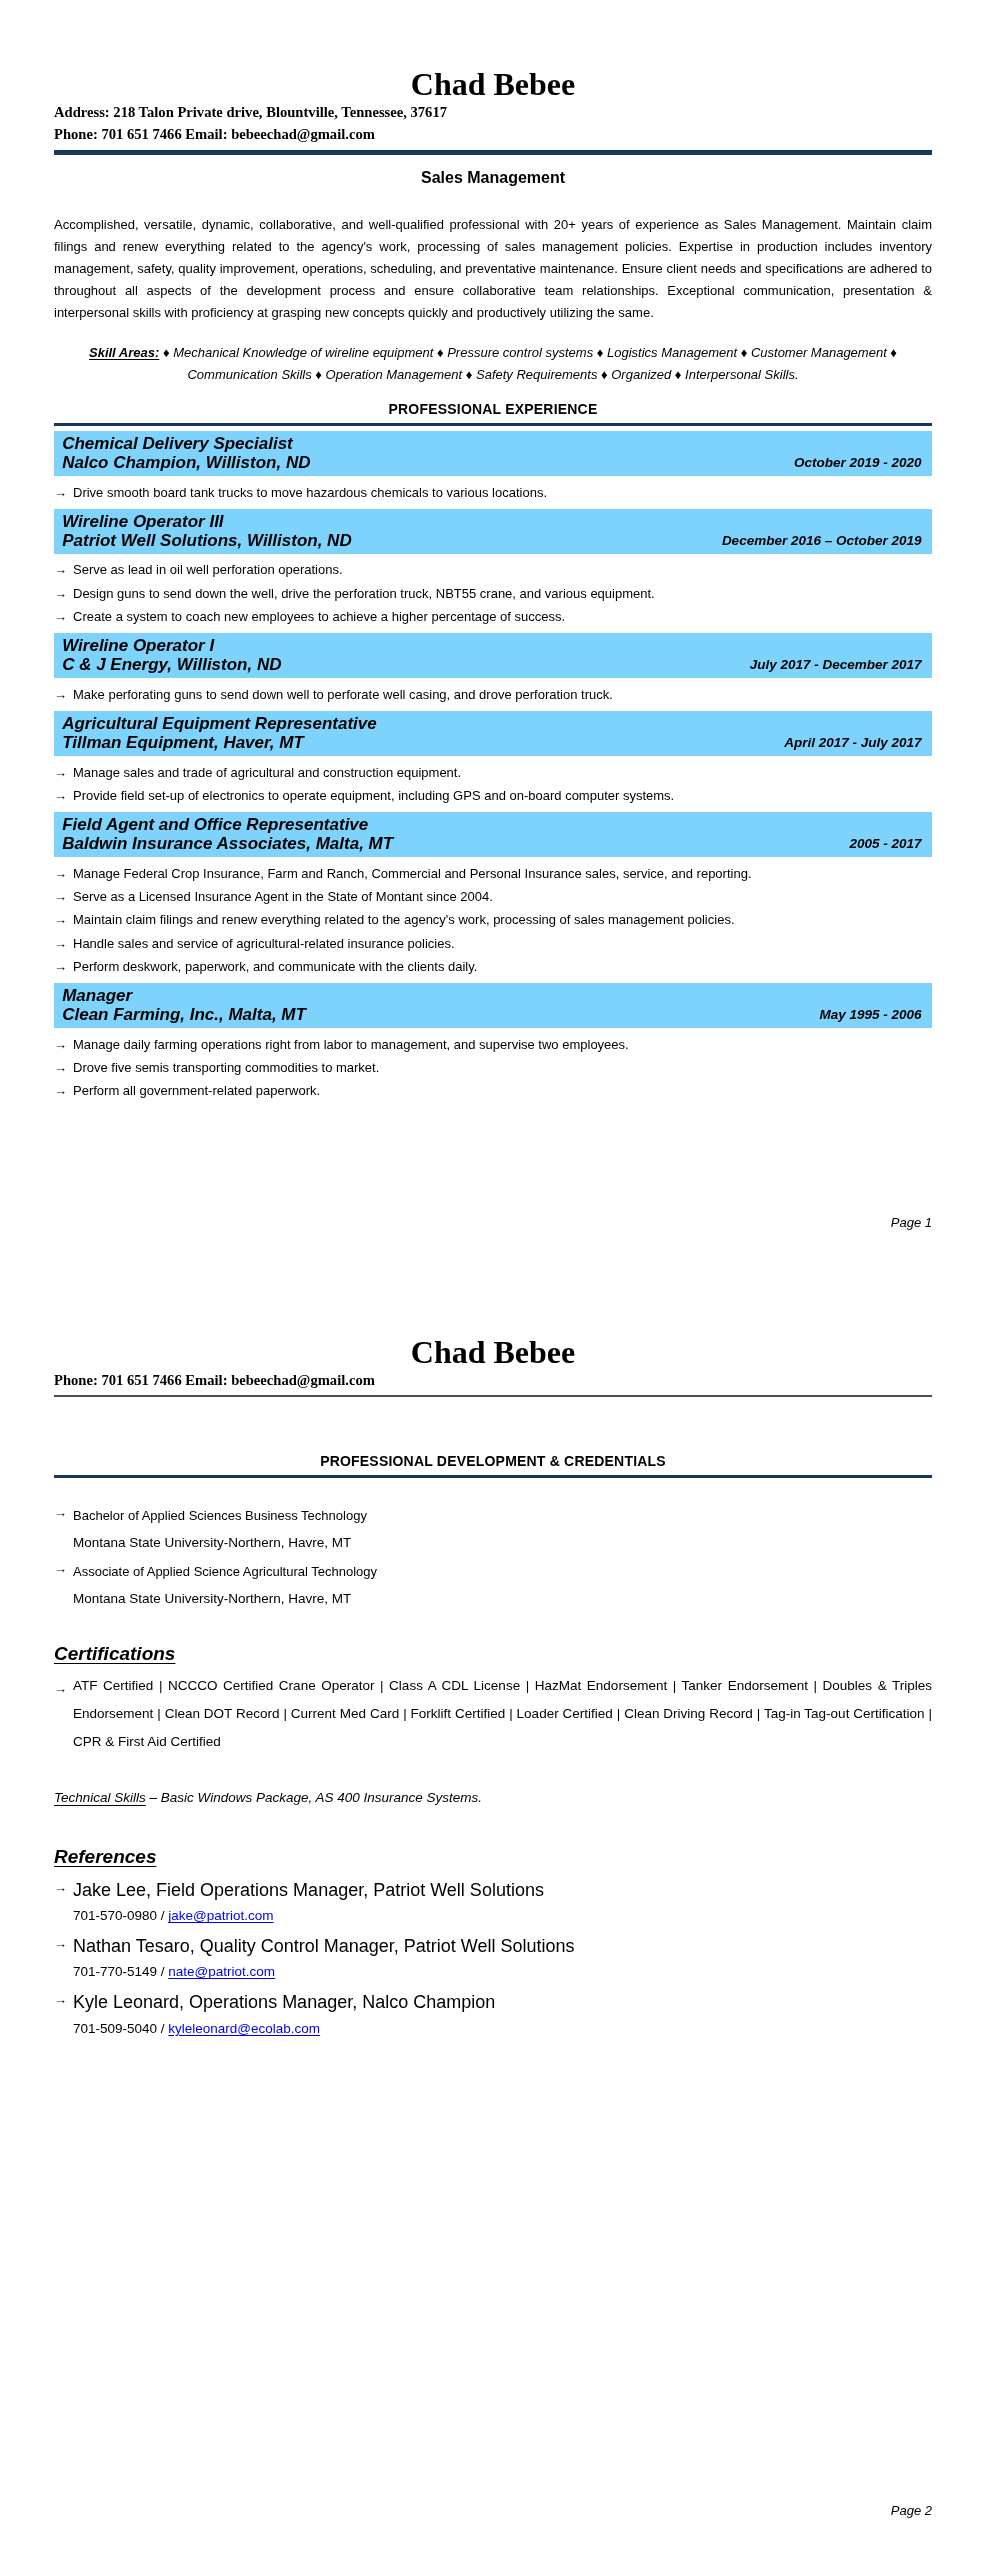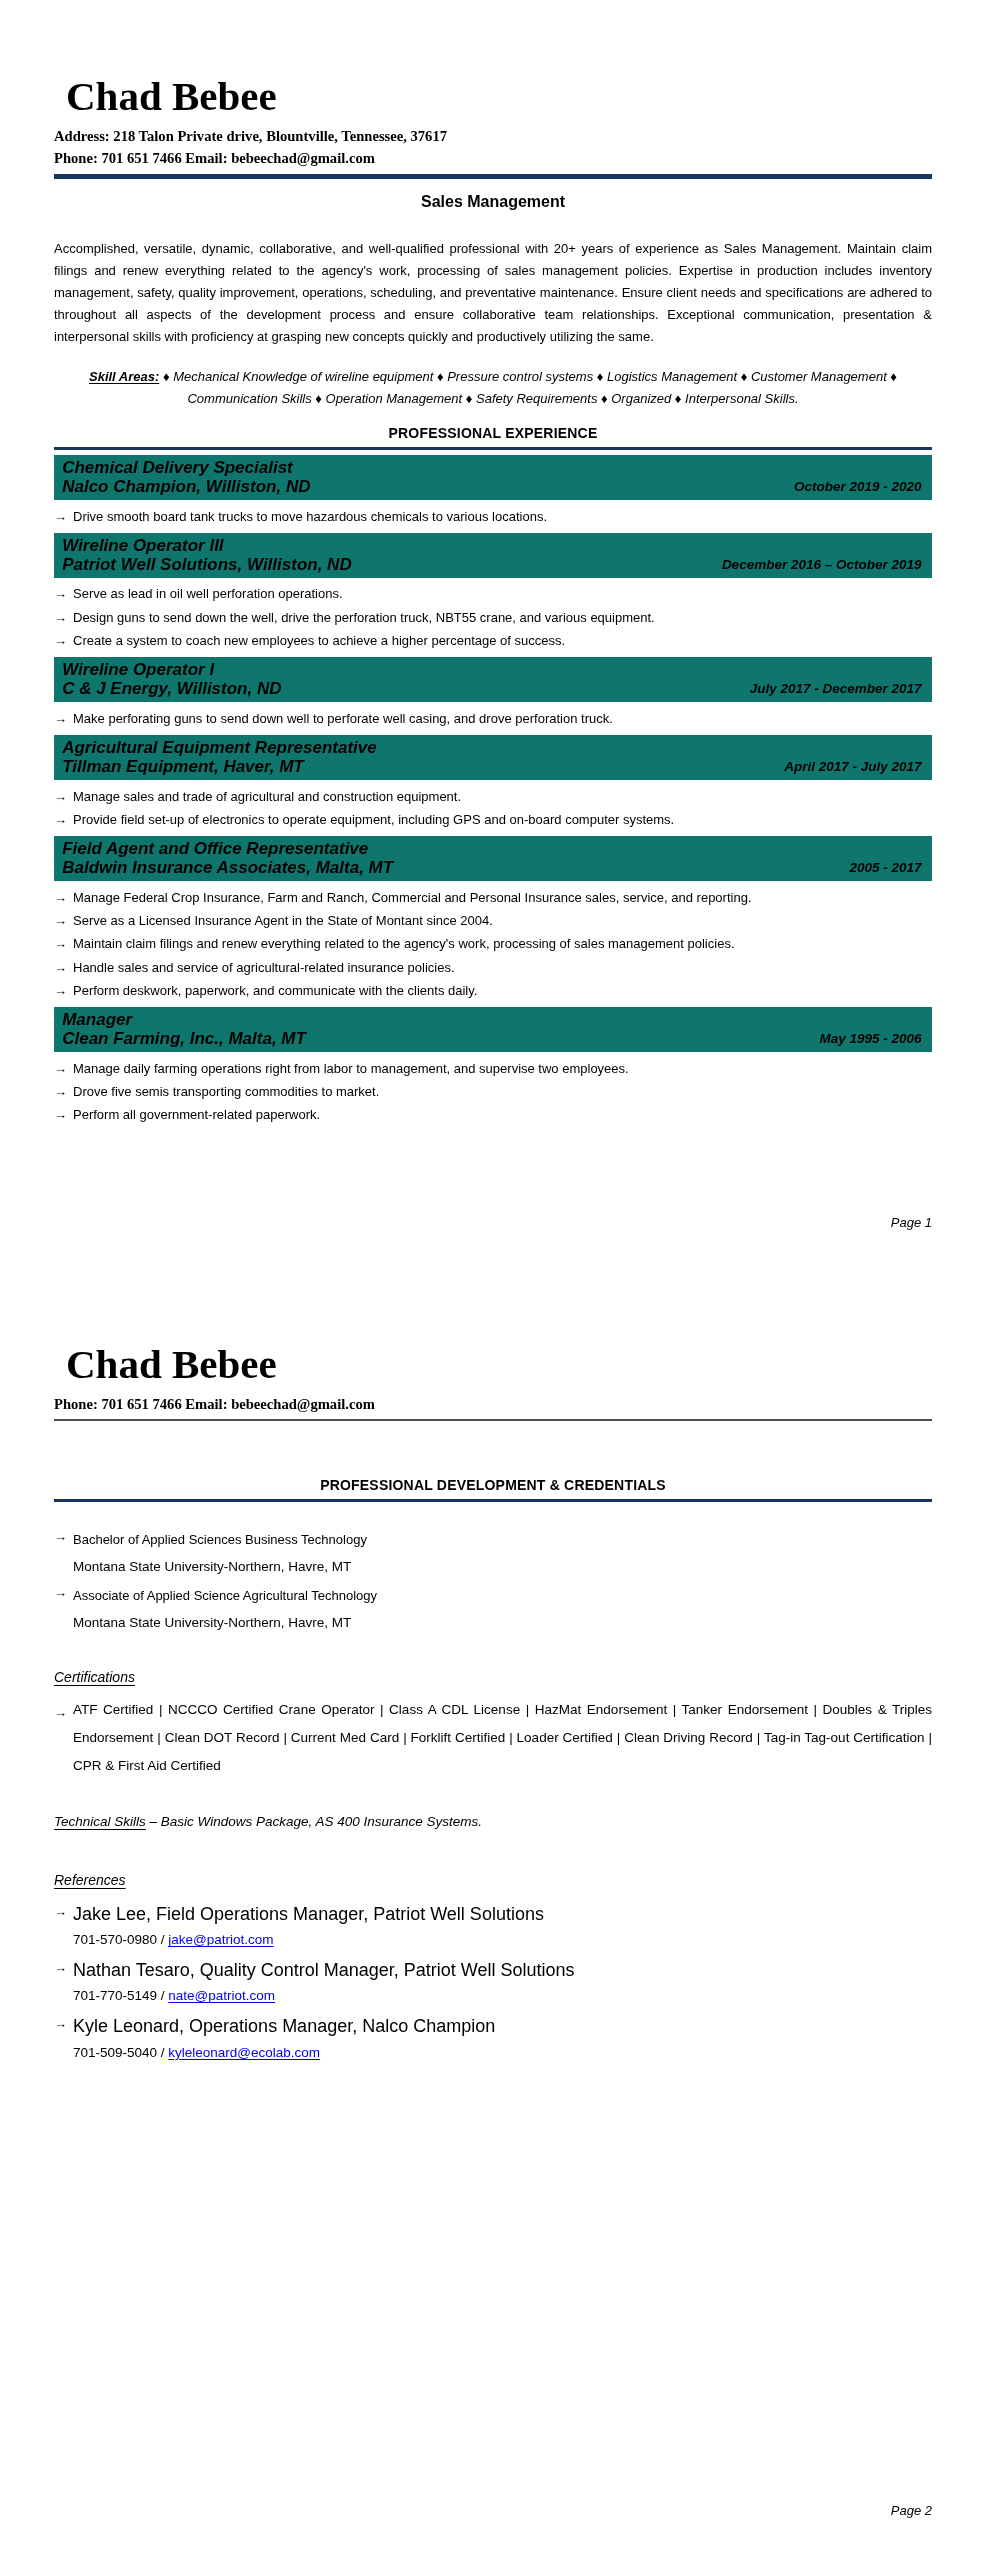--- a/index.html
+++ b/index.html
@@ -9,22 +9,22 @@
     background: #ffffff; color: #000;
     font-family: "Liberation Sans", sans-serif;
     -webkit-font-smoothing: antialiased;
   }
   .page { position: relative; height: 1288px; overflow: hidden; }
   .content { margin-left: 54px; margin-right: 63px; }
 
   
   .doc-name {
     font-family: "Liberation Serif", serif;
-    font-weight: bold; font-size: 41px; line-height: 36px;
-    margin: 12px; padding-top: 66px;
+    font-weight: bold; font-size: 32px; line-height: 36px;
+    text-align: center; margin: 0; padding-top: 66px;
   }
   .page2 .doc-name { padding-top: 46px; }
   .contact-line {
     font-family: "Liberation Serif", serif;
     font-weight: bold; font-size: 14.6px; line-height: 21.7px;
     text-align: left;
   }
   .rule-thick { height: 5.3px; background: #17375d; margin-top: 4.7px; }
   .rule-gray  { height: 1.8px; background: #4d4d4d; margin-top: 3.5px; }
   .rule-thin  { height: 2.9px; background: #17375d; margin-top: 4.7px; }
@@ -34,42 +34,42 @@
   .summary { margin-top: 27px; font-size: 13px; line-height: 22px; text-align: justify; }
 
   .skills { margin-top: 17.6px; font-size: 13px; line-height: 22px; text-align: center; font-style: italic; }
   .skills .skills-label { font-weight: bold; text-decoration: underline; text-underline-offset: 2.3px; }
 
   .sec-head { font-size: 14px; font-weight: bold; text-align: center; line-height: 17.6px; margin-top: 15px; letter-spacing: 0.2px; }
   .page2 .sec-head { margin-top: 56px; }
 
   
   .job { margin-top: 4.7px; }
-  .job-head { background: #0f766e; padding: 2.9px 10.5px 3.5px 8.2px; }
+  .job-head { background: #7dd3fc; padding: 2.9px 10.5px 3.5px 8.2px; }
   .job-title { font-size: 17px; font-weight: bold; font-style: italic; line-height: 19.3px; }
   .job-sub { display: flex; justify-content: space-between; align-items: center; line-height: 19.3px; }
   .job-company { font-size: 17px; font-weight: bold; font-style: italic; }
   .job-dates { font-size: 13.5px; font-weight: bold; font-style: italic; white-space: nowrap; }
   ul.bullets { list-style: none; margin: 5.9px 0 5.9px 0; padding: 0; }
   ul.bullets li.bullet { position: relative; padding-left: 19px; font-size: 13px; line-height: 21px; margin-bottom: 2.3px; text-align: justify; }
   .arrow { position: absolute; left: 0; top: 0; font-size: 13px; }
 
   .page-footer {
     position: absolute; right: 63px; bottom: 56px;
     font-size: 13px; font-style: italic; line-height: 17.6px;
   }
 
   
   .p2-body { font-size: 13.5px; }
   ul.degree-list { list-style: none; margin: 27px 0 0 0; padding: 0; }
   ul.degree-list li { position: relative; padding-left: 19px; margin-bottom: 7.6px; }
   .degree-line { font-size: 13px; line-height: 21px; }
   .school-line { font-size: 13.5px; line-height: 21px; margin-top: 5.9px; }
 
-  .sub-head { font-size: 14px; font-style: italic; text-decoration: underline; text-underline-offset: 2.9px; line-height: 17.6px; }
+  .sub-head { font-size: 19px; font-style: italic; text-decoration: underline; text-underline-offset: 2.9px; line-height: 17.6px; font-weight: bold; }
   .certs-head { margin-top: 36px; }
   .certs-item { position: relative; padding-left: 19px; margin-top: 9.4px; font-size: 13.5px; line-height: 28px; text-align: justify; }
   .certs-item .arrow { top: 3.5px; }
 
   .tech-skills { margin-top: 33px; font-size: 13.5px; font-style: italic; line-height: 17.6px; }
   .tech-skills .tech-label { text-decoration: underline; text-underline-offset: 2.9px; }
 
   .refs-head { margin-top: 42px; }
   ul.ref-list { list-style: none; margin: 14px 0 0 0; padding: 0; }
   ul.ref-list li { position: relative; padding-left: 19px; margin-bottom: 9.4px; }

